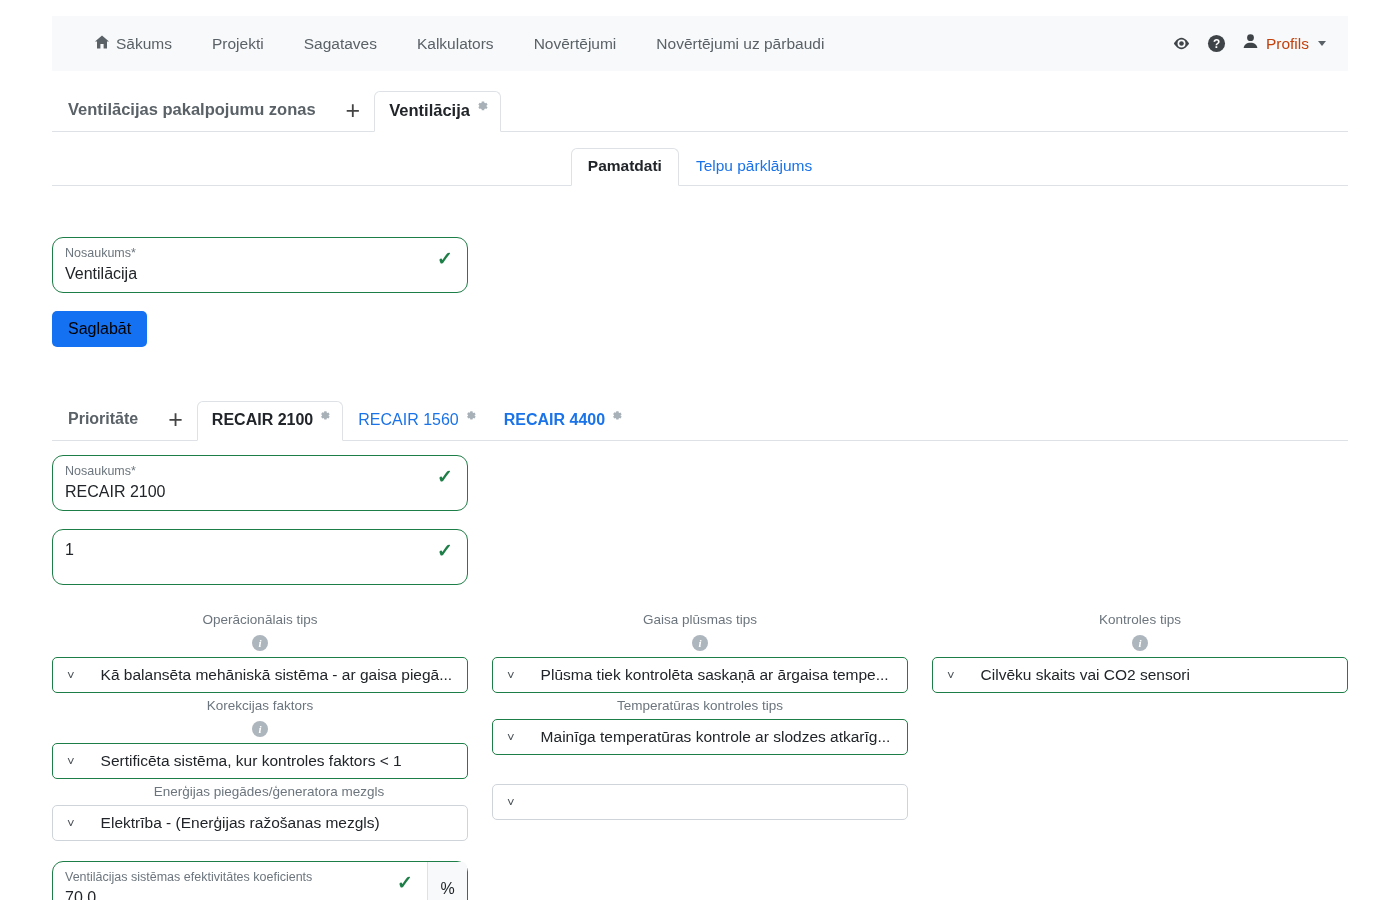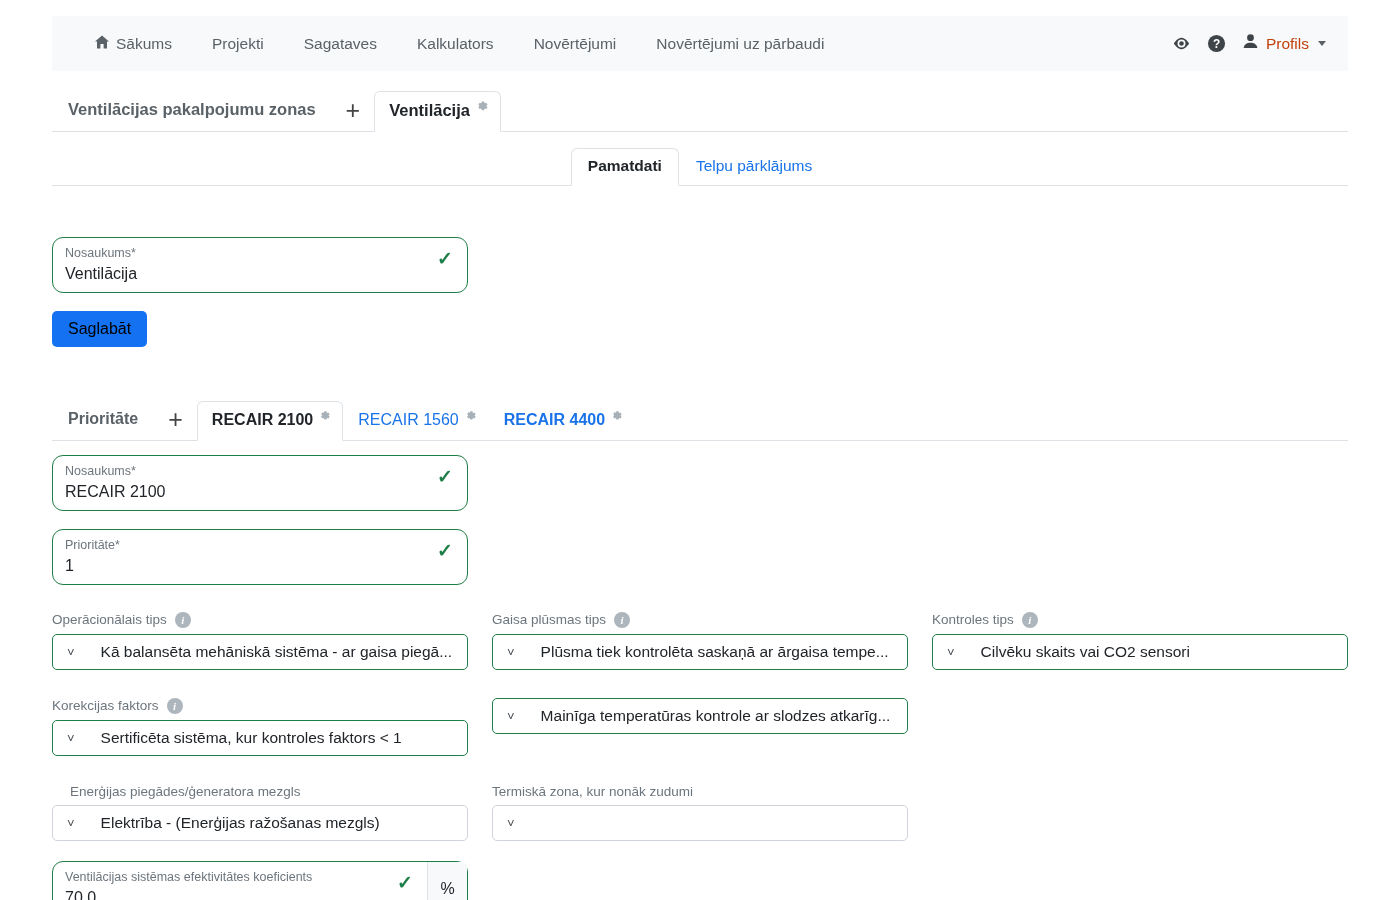--- a/index.html
+++ b/index.html
@@ -84,22 +84,22 @@
 
   
   .btn-primary {
     position: absolute; background: #1371f2; color: #000000; border: none; border-radius: 5px;
     font-size: 16px; font-family: "Liberation Sans", sans-serif; padding: 9px 16px; cursor: pointer;
   }
 
   
   .selgroup { position: absolute; }
   .sellabel {
-    font-size: 13.5px; color: #6c757d; display: flex; align-items: flex-start; gap: 8px;
-    margin-bottom: 6px; white-space: nowrap;
+    font-size: 13.5px; color: #6c757d; display: flex; align-items: center; gap: 8px;
+    margin-bottom: 6px; white-space: nowrap; flex-direction: column;
   }
   .sellabel.indent { padding-left: 18px; }
   .infoi {
     width: 16px; height: 16px; border-radius: 50%; background: #adb5bd; color: #fff;
     font-size: 11px; font-weight: bold; display: inline-flex; align-items: center;
     justify-content: center; font-style: italic; font-family: "Liberation Serif", serif;
     cursor: pointer;
   }
   .selbox {
     border: 1px solid #1e7e47; border-radius: 5px; background: #fff; height: 36px;
@@ -242,23 +242,20 @@
       <div class="flabel">
         <span>Nosaukums</span><span class="req">*</span>
       </div>
       <div class="fvalue">RECAIR 2100</div>
     </div>
     <div class="tick">✓</div>
   </div>
 
   <div class="field" style="left:52px; top:529px; width:416px; height:56px;">
     <div class="inner">
-      <div class="flabel">
-        <span>Prioritāte</span><span class="req">*</span>
-      </div>
       <div class="fvalue">1</div>
     </div>
     <div class="tick">✓</div>
   </div>
 
   <div class="selgroup" style="left:52px; top:612px; width:416px;">
     <div class="sellabel">
       <span>Operācionālais tips</span>
       <span class="infoi">i</span>
     </div>
@@ -295,36 +292,36 @@
       <span>Korekcijas faktors</span>
       <span class="infoi">i</span>
     </div>
     <div class="selbox">
       <span class="chev">˅</span>
       <span class="seltext">Sertificēta sistēma, kur kontroles faktors &lt; 1</span>
     </div>
   </div>
 
   <div class="selgroup" style="left:492px; top:698px; width:416px;">
+    <div class="sellabel">Temperatūras kontroles tips</div>
     <div class="selbox">
       <span class="chev">˅</span>
       <span class="seltext">Mainīga temperatūras kontrole ar slodzes atkarīg...</span>
     </div>
   </div>
 
   <div class="selgroup" style="left:52px; top:784px; width:416px;">
     <div class="sellabel indent">Enerģijas piegādes/ģeneratora mezgls</div>
     <div class="selbox plain">
       <span class="chev">˅</span>
       <span class="seltext">Elektrība - (Enerģijas ražošanas mezgls)</span>
     </div>
   </div>
 
   <div class="selgroup" style="left:492px; top:784px; width:416px;">
-    <div class="sellabel">Termiskā zona, kur nonāk zudumi</div>
     <div class="selbox plain">
       <span class="chev">˅</span>
       <span class="seltext"></span>
     </div>
   </div>
 
   <div class="field" style="left:52px; top:861px; width:416px; height:56px;">
     <div class="inner">
       <div class="flabel">Ventilācijas sistēmas efektivitātes koeficients</div>
       <div class="fvalue">70.0</div>

